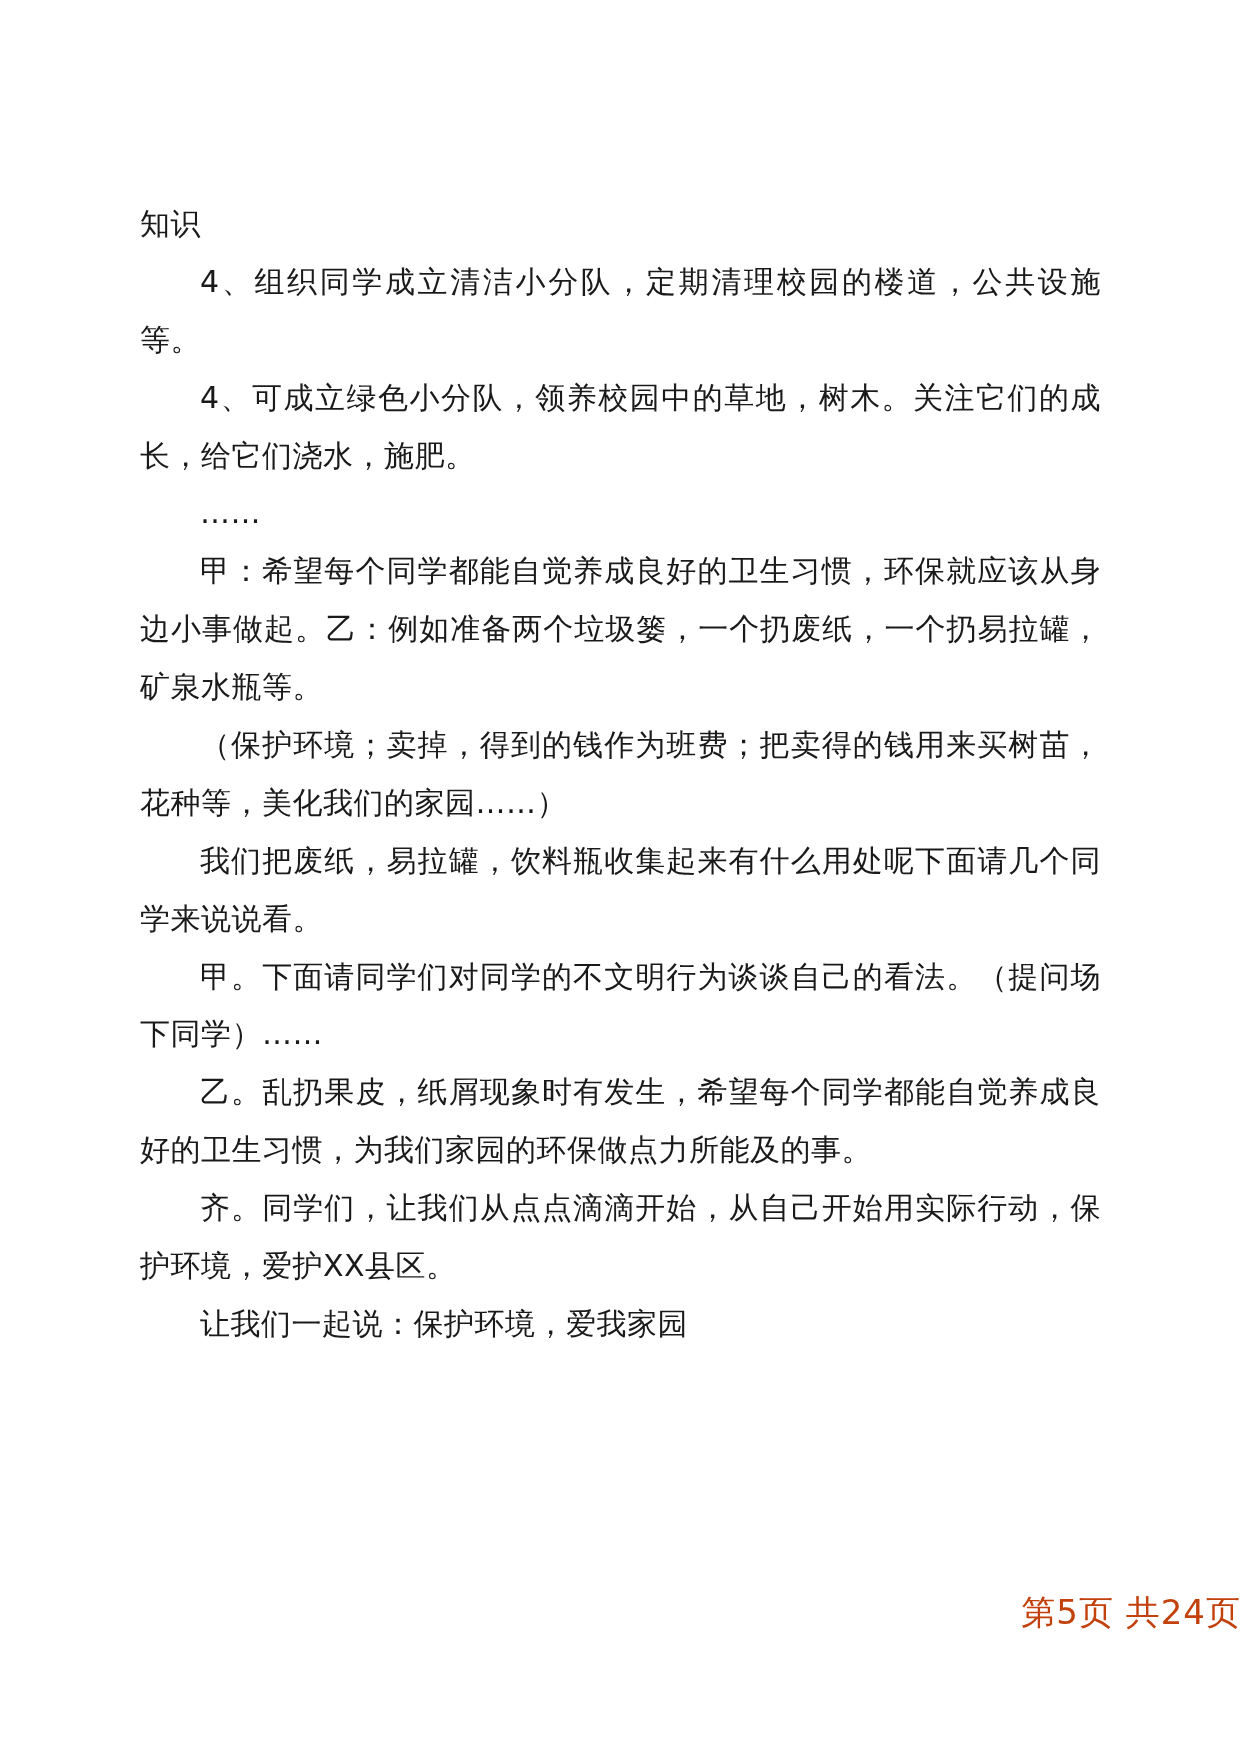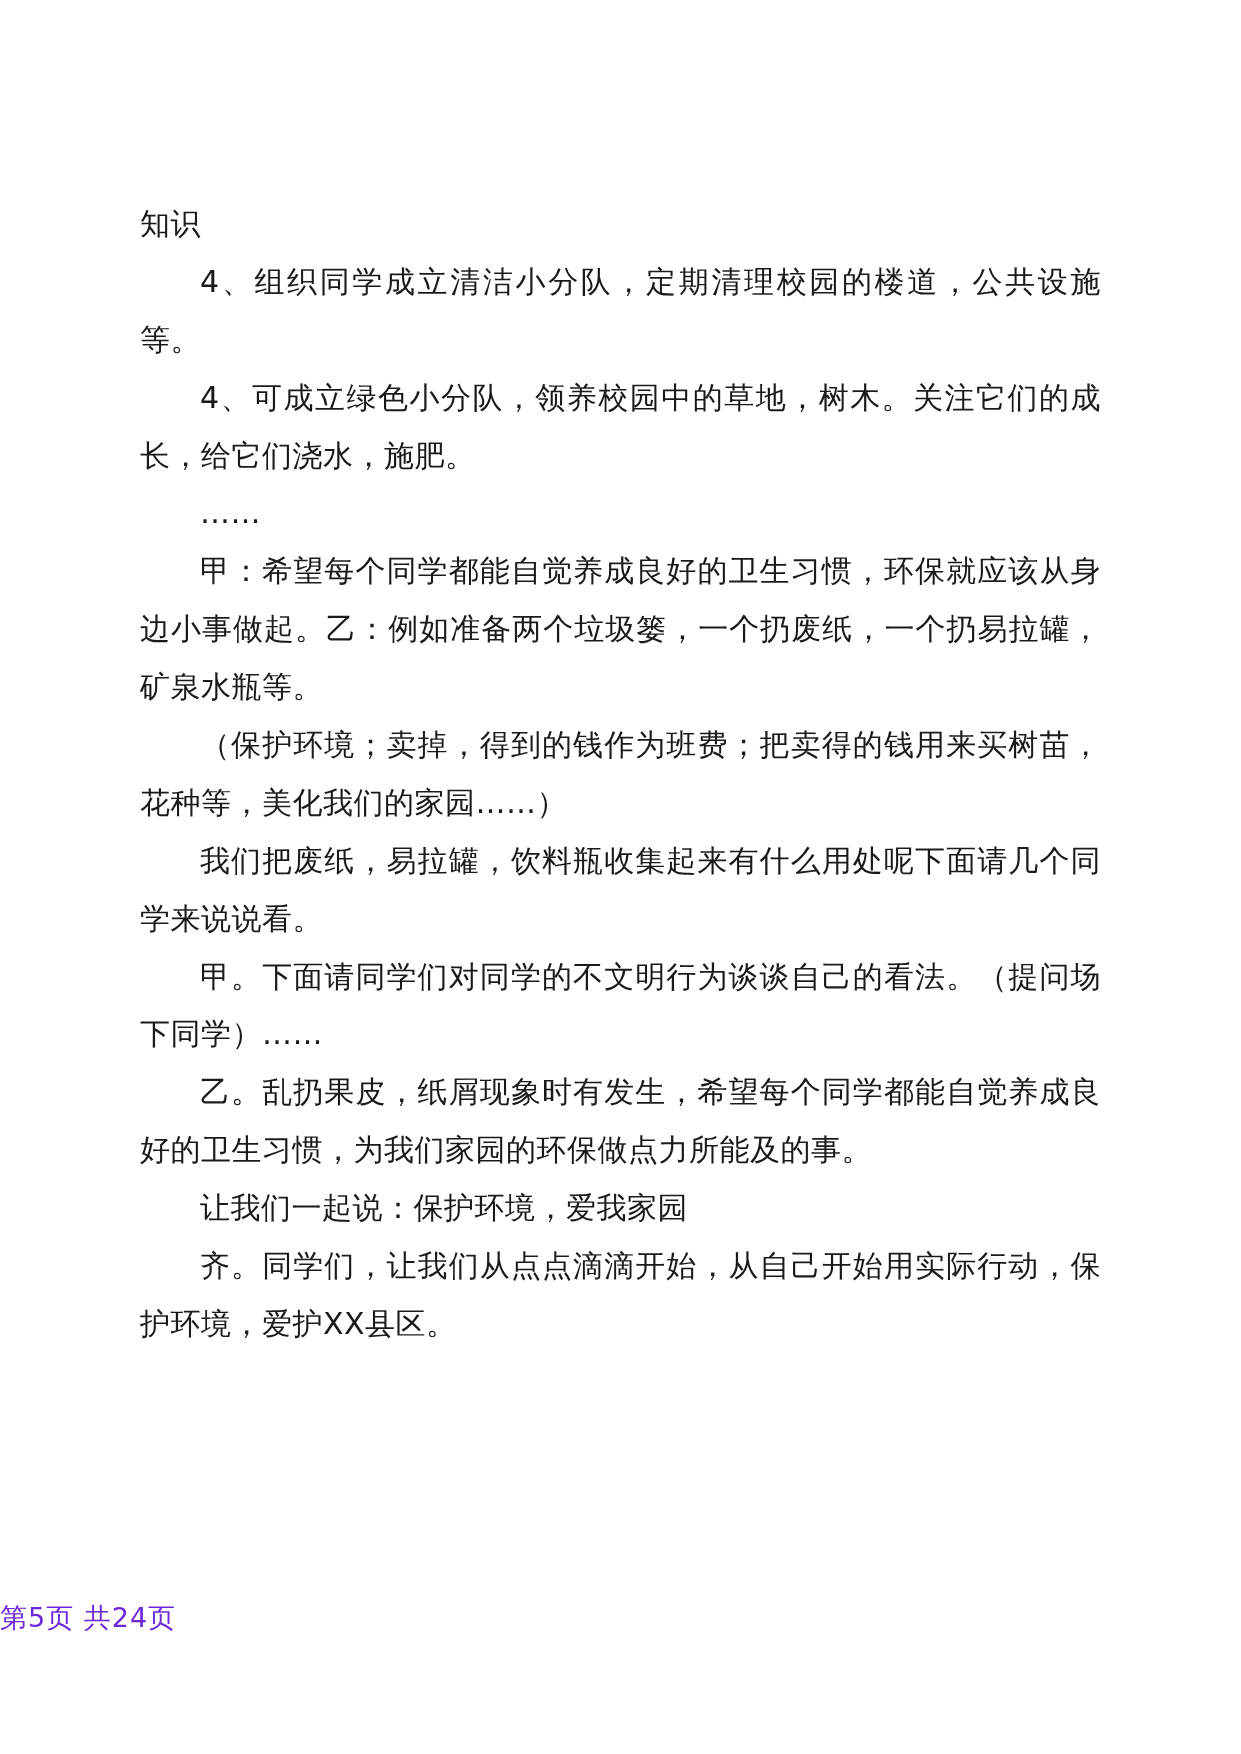--- a/index.html
+++ b/index.html
@@ -37,37 +37,37 @@
     white-space: normal;
   }
   .para.noindent {
     text-indent: 0;
   }
   .footer {
     position: absolute;
     left: 0;
     right: 0;
     bottom: 118px;
-    text-align: left;
-    font-size: 27px;
+    text-align: right;
+    font-size: 34px;
     letter-spacing: 1px;
-    color: #6d28d9;
+    color: #c2410c;
   }
 </style>
 </head>
 <body>
 
 <div class="page">
   <div class="doc-body">
     <p class="para noindent">知识</p>
     <p class="para">4、组织同学成立清洁小分队，定期清理校园的楼道，公共设施等。</p>
     <p class="para">4、可成立绿色小分队，领养校园中的草地，树木。关注它们的成长，给它们浇水，施肥。</p>
     <p class="para">……</p>
     <p class="para">甲：希望每个同学都能自觉养成良好的卫生习惯，环保就应该从身边小事做起。乙：例如准备两个垃圾篓，一个扔废纸，一个扔易拉罐，矿泉水瓶等。</p>
     <p class="para">（保护环境；卖掉，得到的钱作为班费；把卖得的钱用来买树苗，花种等，美化我们的家园……）</p>
     <p class="para">我们把废纸，易拉罐，饮料瓶收集起来有什么用处呢下面请几个同学来说说看。</p>
     <p class="para">甲。下面请同学们对同学的不文明行为谈谈自己的看法。（提问场下同学）……</p>
     <p class="para">乙。乱扔果皮，纸屑现象时有发生，希望每个同学都能自觉养成良好的卫生习惯，为我们家园的环保做点力所能及的事。</p>
+    <p class="para">齐。同学们，让我们从点点滴滴开始，从自己开始用实际行动，保护环境，爱护XX县区。</p>
     <p class="para">让我们一起说：保护环境，爱我家园</p>
-    <p class="para">齐。同学们，让我们从点点滴滴开始，从自己开始用实际行动，保护环境，爱护XX县区。</p>
   </div>
   <div class="footer">第5页 共24页</div>
 </div>
 
 </body></html>

